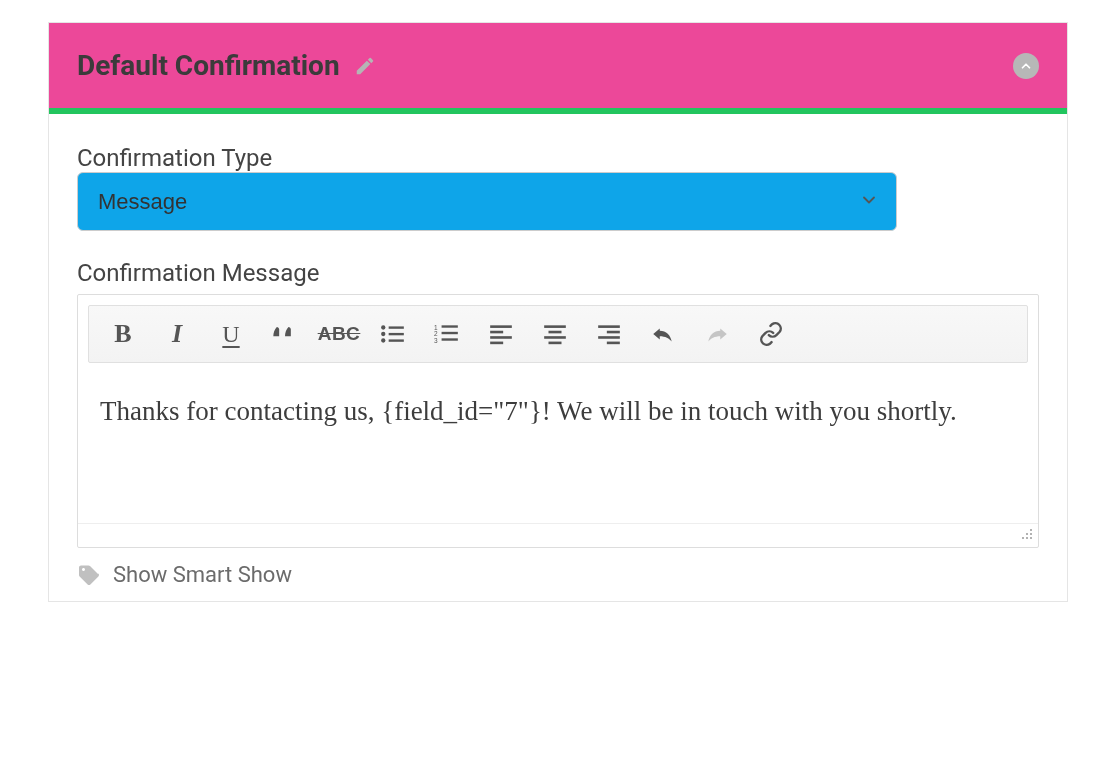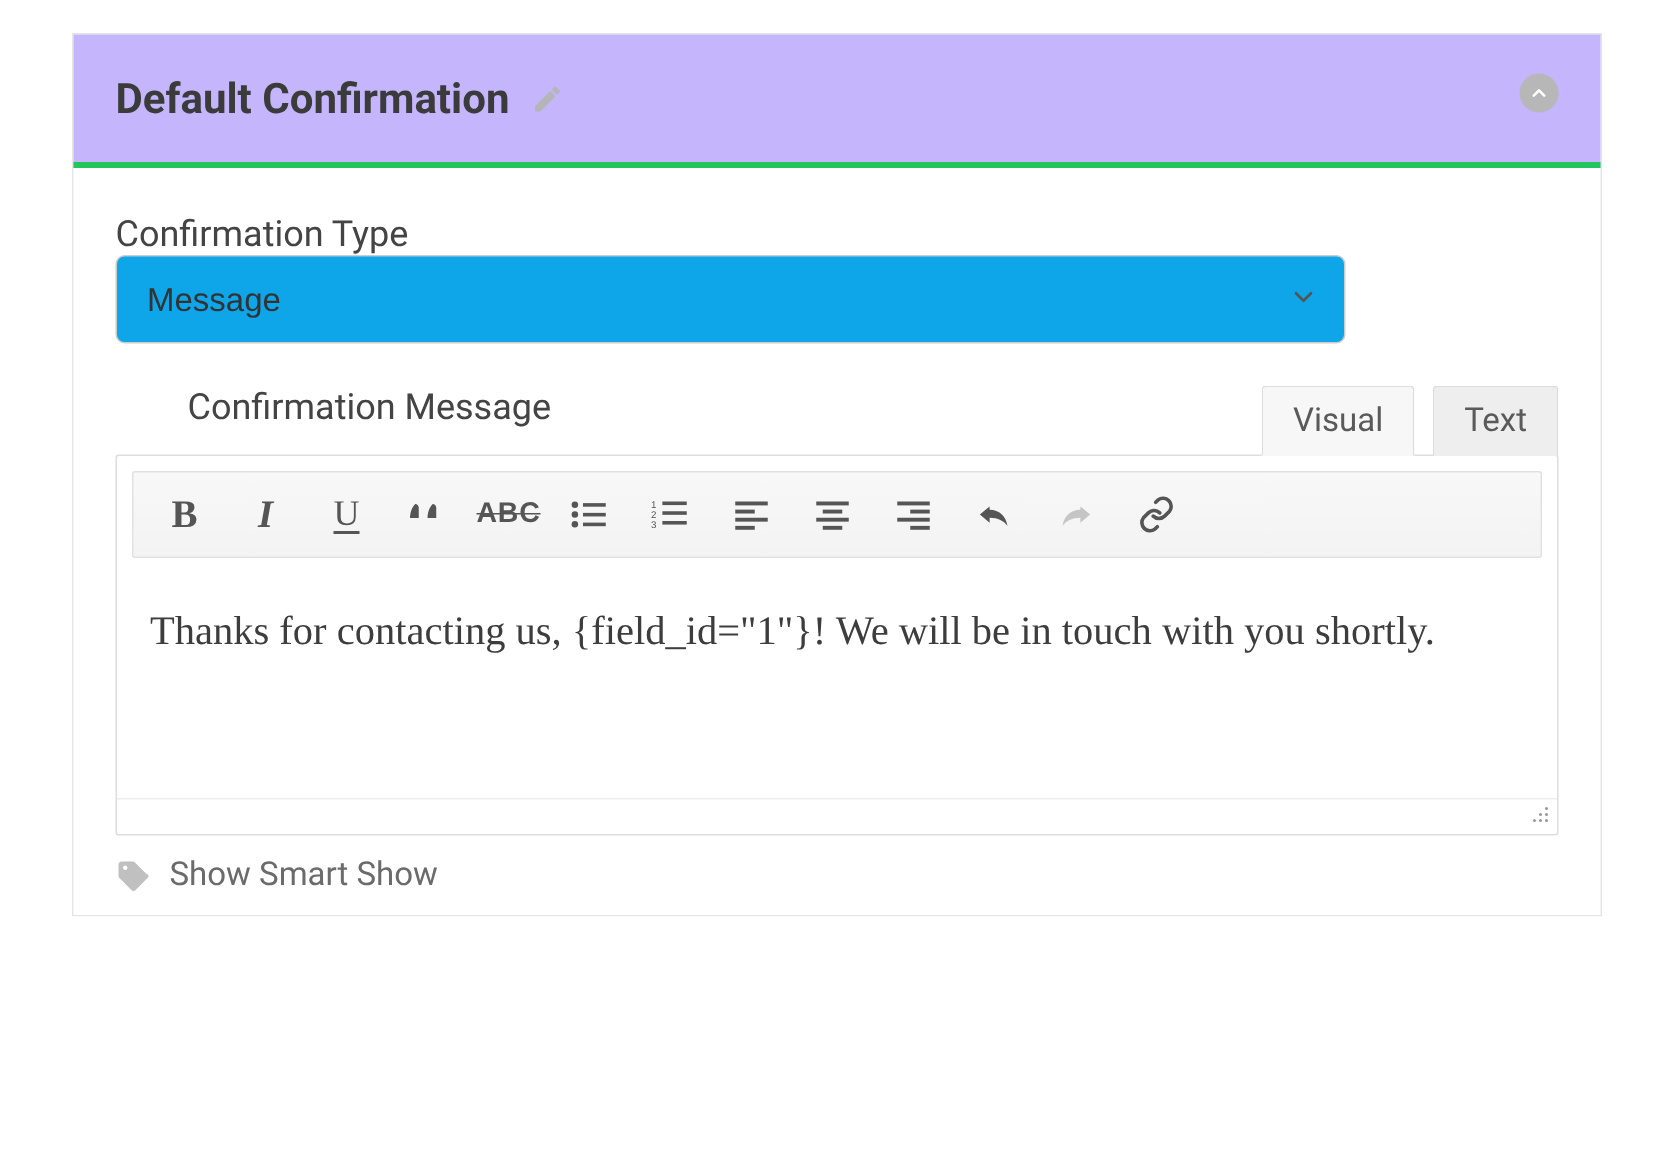--- a/index.html
+++ b/index.html
@@ -13,25 +13,25 @@
     color: #444;
   }
   .panel {
     width: 1020px;
     margin: 22px auto 0;
     border: 1px solid #e5e5e5;
     background: #fff;
   }
   .panel-header {
     display: flex;
-    align-items: flex-start;
+    align-items: center;
     justify-content: space-between;
     padding: 26px 28px;
-    background: #c4b5fd;
-    border-bottom: 4px solid #22c55e;
+    background: #ec4899;
+    border-bottom: 6px solid #22c55e;
   }
   .panel-title-wrap {
     display: flex;
     align-items: center;
     gap: 14px;
   }
   .panel-title {
     font-size: 28px;
     font-weight: 700;
     color: #3b3b3b;
@@ -81,23 +81,23 @@
   }
   .select-chevron {
     position: absolute;
     right: 18px;
     top: 50%;
     transform: translateY(-50%);
     pointer-events: none;
   }
   .msg-header {
     display: flex;
+    align-items: flex-end;
     justify-content: space-between;
     margin-bottom: 0;
-    margin-left: 48px;
   }
   .tabs {
     display: flex;
     gap: 12px;
   }
   .tab {
     font-size: 22px;
     color: #5a5a5a;
     background: #eeeeee;
     border: 1px solid #ddd;
@@ -242,24 +242,20 @@
         <span class="select-chevron">
           <svg width="20" height="20" viewBox="0 0 24 24" fill="none">
             <path d="M6 9l6 6 6-6" stroke="#555" stroke-width="2.2" stroke-linecap="round" stroke-linejoin="round"></path>
           </svg>
         </span>
       </div>
     </div>
 
     <div class="msg-header">
       <div class="field-label" style="margin-bottom:8px;">Confirmation Message</div>
-      <div class="tabs">
-        <div class="tab active">Visual</div>
-        <div class="tab">Text</div>
-      </div>
     </div>
 
     <div class="editor-box">
       <div class="editor-toolbar">
         <div class="tb-btn">
             <span class="tb-bold">B</span>
           </div>
         <div class="tb-btn">
             <span class="tb-italic">I</span>
           </div>
@@ -328,21 +324,21 @@
             <path d="M15 5l6 5-6 5v-3c-5 0-9 2-11 5 1-6 5-10 11-10V5z" fill="#c5c5c5"></path>
           </svg>
         </div>
         <div class="tb-btn">
           <svg width="26" height="26" viewBox="0 0 24 24">
             <path d="M10 13a5 5 0 0 0 7 0l3-3a5 5 0 0 0-7-7l-1.5 1.5M14 11a5 5 0 0 0-7 0l-3 3a5 5 0 0 0 7 7l1.5-1.5" stroke="#555" stroke-width="2.2" fill="none" stroke-linecap="round"></path>
           </svg>
         </div>
       </div>
 
-      <div class="editor-content" contenteditable="true" style="">Thanks for contacting us, {field_id="1"}! We will be in touch with you shortly.</div>
+      <div class="editor-content" contenteditable="true" style="">Thanks for contacting us, {field_id="7"}! We will be in touch with you shortly.</div>
 
       <div class="resize-area">
         <span class="resize-grip">
           <svg width="16" height="16" viewBox="0 0 16 16">
             <circle cx="13" cy="13" r="1" fill="#999"></circle>
             <circle cx="9" cy="13" r="1" fill="#999"></circle>
             <circle cx="5" cy="13" r="1" fill="#999"></circle>
             <circle cx="13" cy="9" r="1" fill="#999"></circle>
             <circle cx="9" cy="9" r="1" fill="#999"></circle>
             <circle cx="13" cy="5" r="1" fill="#999"></circle>

